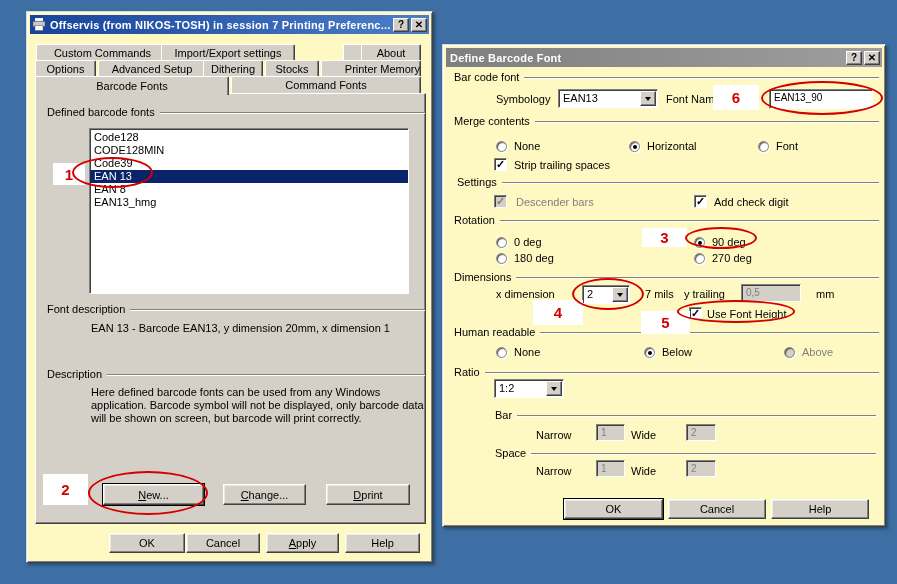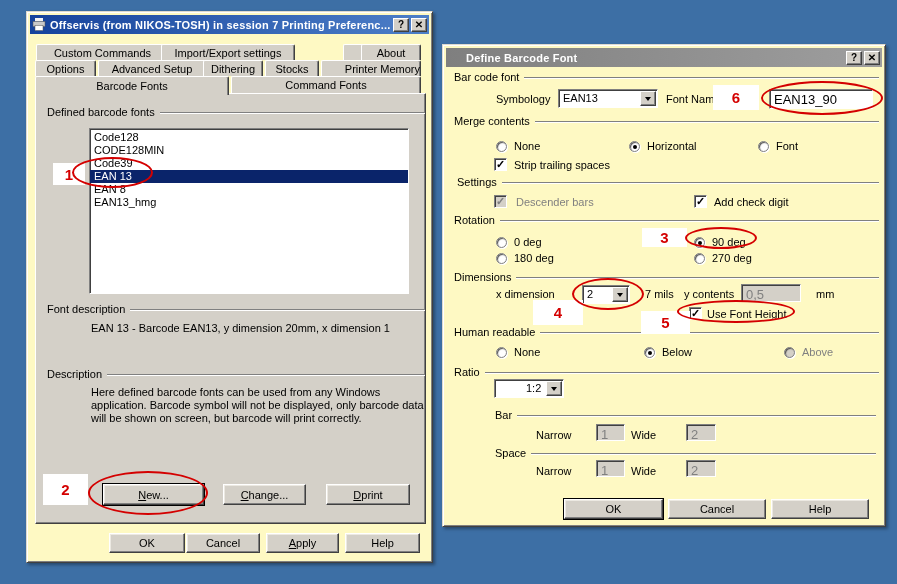--- a/index.html
+++ b/index.html
@@ -30,21 +30,21 @@
   .grp .glabel { white-space:nowrap; padding-right:5px; }
   .grp .gline { flex:1; height:2px; border-top:1px solid #808080; border-bottom:1px solid #fff; margin-top:2px; }
   .lbl { position:absolute; white-space:nowrap; }
   .dis { color:#808080; }
   .btn { position:absolute; background:#d4d0c8; border:1px solid; border-color:#fff #404040 #404040 #fff;
     box-shadow: inset -1px -1px 0 #808080, inset 1px 1px 0 #ece9e2;
     display:flex; align-items:center; justify-content:center; font-size:11px; }
   .btn.default { outline:1px solid #000; }
   .u { text-decoration:underline; }
   .sunken { background:#fff; border:1px solid; border-color:#808080 #fff #fff #808080; box-shadow: inset 1px 1px 0 #404040; }
-  .input { position:absolute; padding:2px 4px; font-size:13px; white-space:nowrap; overflow:hidden; }
+  .input { position:absolute; padding:2px 4px; font-size:10px; white-space:nowrap; overflow:hidden; }
   .input.off { background:#d4d0c8; color:#808080; }
   .listbox { position:absolute; padding-top:2px; }
   .li { height:13px; line-height:13px; padding-left:4px; white-space:nowrap; }
   .li.sel { background:#0a246a; color:#fff; }
   .combo { position:absolute; background:#fff; border:1px solid; border-color:#808080 #fff #fff #808080; box-shadow: inset 1px 1px 0 #404040; display:flex; }
   .combo .val { flex:1; padding:2px 0 0 4px; overflow:hidden; white-space:nowrap; }
   .combo .dd { width:16px; margin:1px; background:#d4d0c8; border:1px solid; border-color:#fff #404040 #404040 #fff;
     box-shadow: inset -1px -1px 0 #808080; display:flex; align-items:center; justify-content:center; }
   .arrow { width:0; height:0; border-left:3px solid transparent; border-right:3px solid transparent; border-top:4px solid #000; }
   .check { position:absolute; width:13px; height:13px; background:#fff; border:1px solid; border-color:#808080 #fff #fff #808080;
@@ -163,21 +163,21 @@
     <span class="u">A</span>
       <span>pply</span>
   </div>
   <div class="btn" style="left:318px;top:521px;width:75px;height:20px;">
       <span>Help</span>
     </div>
 </div>
 
 <div class="dlg" style="left:442px;top:44px;width:444px;height:483px;">
   <div class="tb inactive">
-    <span class="tb-title" style="margin-left:18px;">Define Barcode Font</span>
+    <span class="tb-title" style="margin-left:2px;">Define Barcode Font</span>
     <span class="tb-btn">?</span>
     <span class="tb-btn">✕</span>
   </div>
 
   <div class="grp" style="left:11px;top:26px;width:425px;">
     <span class="glabel">Bar code font</span>
     <span class="gline"></span>
   </div>
   <span class="lbl" style="left:53px;top:48px;">Symbology</span>
   <div class="combo" style="left:115px;top:44px;width:100px;height:19px;">
@@ -230,42 +230,42 @@
     <span class="gline"></span>
   </div>
   <span class="lbl" style="left:53px;top:243px;">x dimension</span>
   <div class="combo" style="left:139px;top:240px;width:48px;height:19px;">
     <span class="val">2</span>
     <span class="dd">
         <span class="arrow"></span>
       </span>
   </div>
   <span class="lbl" style="left:202px;top:243px;">7 mils</span>
-  <span class="lbl" style="left:241px;top:243px;">y contents</span>
+  <span class="lbl" style="left:241px;top:243px;">y trailing</span>
   <div class="input sunken off" style="left:298px;top:239px;width:60px;height:18px;">0,5</div>
   <span class="lbl" style="left:373px;top:243px;">mm</span>
   <span class="check checked" style="left:246px;top:262px;"></span>
   <span class="lbl" style="left:264px;top:263px;">Use Font Height</span>
 
   <div class="grp" style="left:11px;top:281px;width:425px;">
     <span class="glabel">Human readable</span>
     <span class="gline"></span>
   </div>
   <span class="radio" style="left:53px;top:302px;"></span>
   <span class="lbl" style="left:71px;top:301px;">None</span>
   <span class="radio sel" style="left:201px;top:302px;"></span>
   <span class="lbl" style="left:219px;top:301px;">Below</span>
   <span class="radio off" style="left:341px;top:302px;"></span>
   <span class="lbl dis" style="left:359px;top:301px;">Above</span>
 
   <div class="grp" style="left:11px;top:321px;width:425px;">
     <span class="glabel">Ratio</span>
     <span class="gline"></span>
   </div>
-  <div class="combo" style="left:51px;top:334px;width:70px;height:19px;padding-left:27px;">
+  <div class="combo" style="left:51px;top:334px;width:70px;height:19px;">
     <span class="val">1:2</span>
     <span class="dd">
         <span class="arrow"></span>
       </span>
   </div>
 
   <div class="grp" style="left:52px;top:364px;width:381px;">
     <span class="glabel">Bar</span>
     <span class="gline"></span>
   </div>

